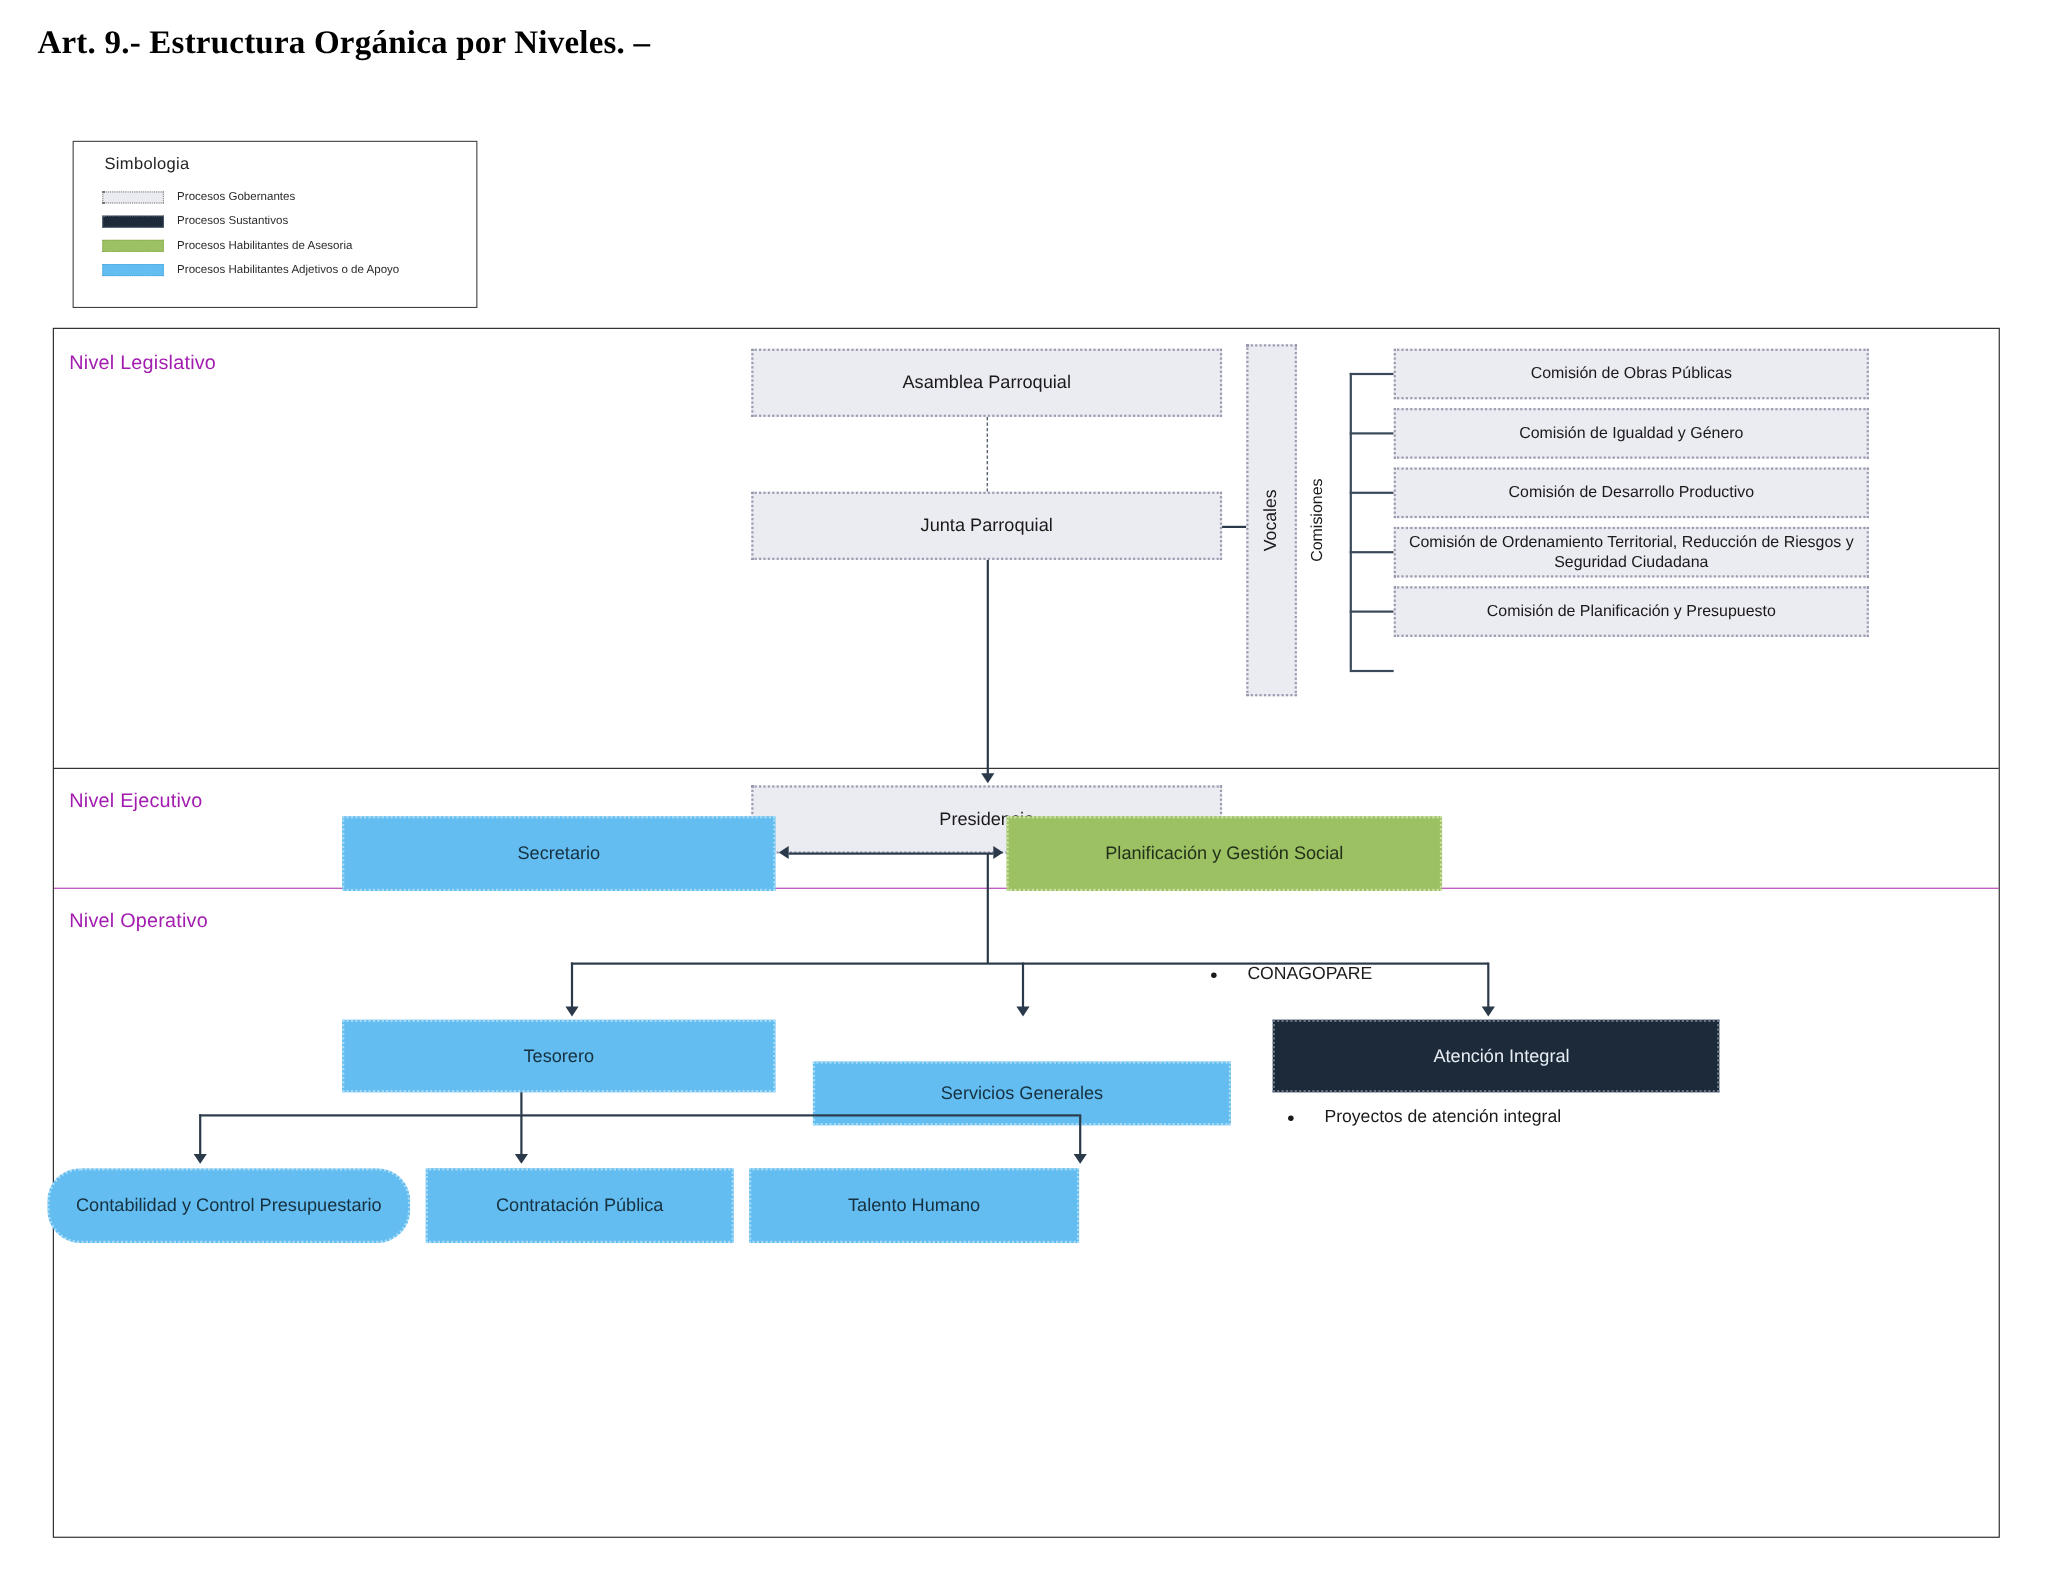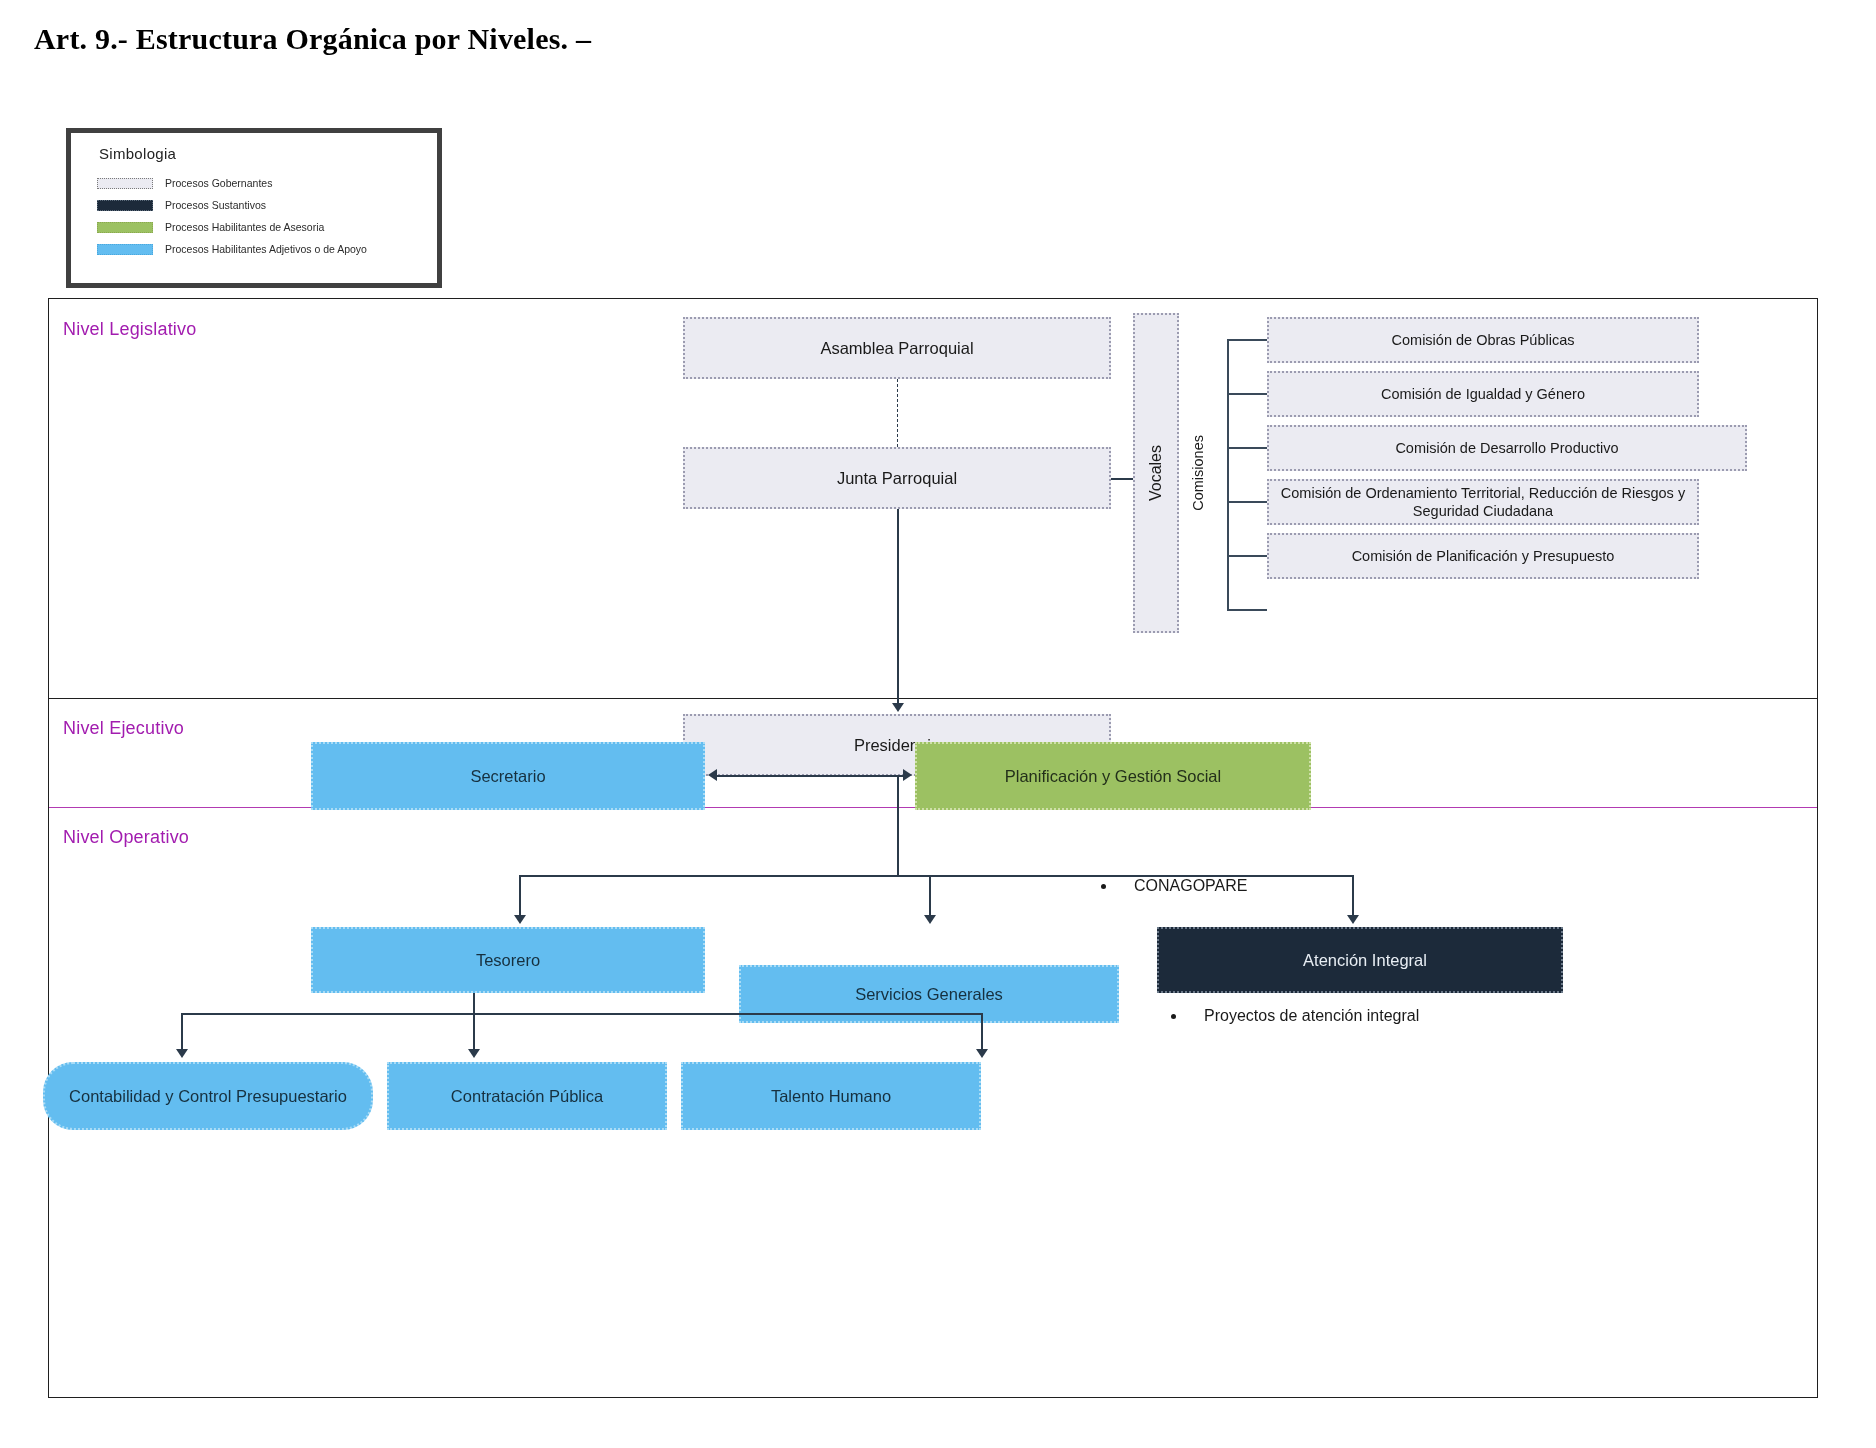--- a/index.html
+++ b/index.html
@@ -28,21 +28,21 @@
     color: #000;
   }
 
   
   .legend-box {
     position: absolute;
     left: 66px;
     top: 128px;
     width: 366px;
     height: 150px;
-    border: 5px solid #404040;
+    border: 1px solid #404040;
     background: #fff;
   }
   .legend-title {
     position: absolute;
     left: 28px;
     top: 12px;
     font-size: 15px;
     color: #222;
     letter-spacing: 0.3px;
   }
@@ -255,21 +255,21 @@
   <div class="ln v thin" style="left:1178px; top:40px; height:270px;"></div>
   <div class="ln h thin" style="left:1178px; top:40px;  width:40px;"></div>
   <div class="ln h thin" style="left:1178px; top:94px;  width:40px;"></div>
   <div class="ln h thin" style="left:1178px; top:148px; width:40px;"></div>
   <div class="ln h thin" style="left:1178px; top:202px; width:40px;"></div>
   <div class="ln h thin" style="left:1178px; top:256px; width:40px;"></div>
   <div class="ln h thin" style="left:1178px; top:310px; width:40px;"></div>
 
   <div class="node gov small" style="left:1218px; top:18px;  width:432px; height:46px;">Comisión de Obras Públicas</div>
   <div class="node gov small" style="left:1218px; top:72px;  width:432px; height:46px;">Comisión de Igualdad y Género</div>
-  <div class="node gov small" style="left:1218px; top:126px; width:480px; height:46px;text-align:right;">Comisión de Desarrollo Productivo</div>
+  <div class="node gov small" style="left:1218px; top:126px; width:432px; height:46px;text-align:right;">Comisión de Desarrollo Productivo</div>
   <div class="node gov small" style="left:1218px; top:180px; width:432px; height:46px;">Comisión de Ordenamiento Territorial, Reducción de Riesgos y Seguridad Ciudadana</div>
   <div class="node gov small" style="left:1218px; top:234px; width:432px; height:46px;">Comisión de Planificación y Presupuesto</div>
 
   <div class="ln v" style="left:848px; top:210px; height:198px;"></div>
   <div class="arrow-down" style="left:843px; top:404px;"></div>
 
   <div class="node gov" style="left:634px; top:415px; width:428px; height:62px;">Presidencia</div>
 
   <div class="ln v" style="left:848px; top:477px; height:100px;"></div>
 

